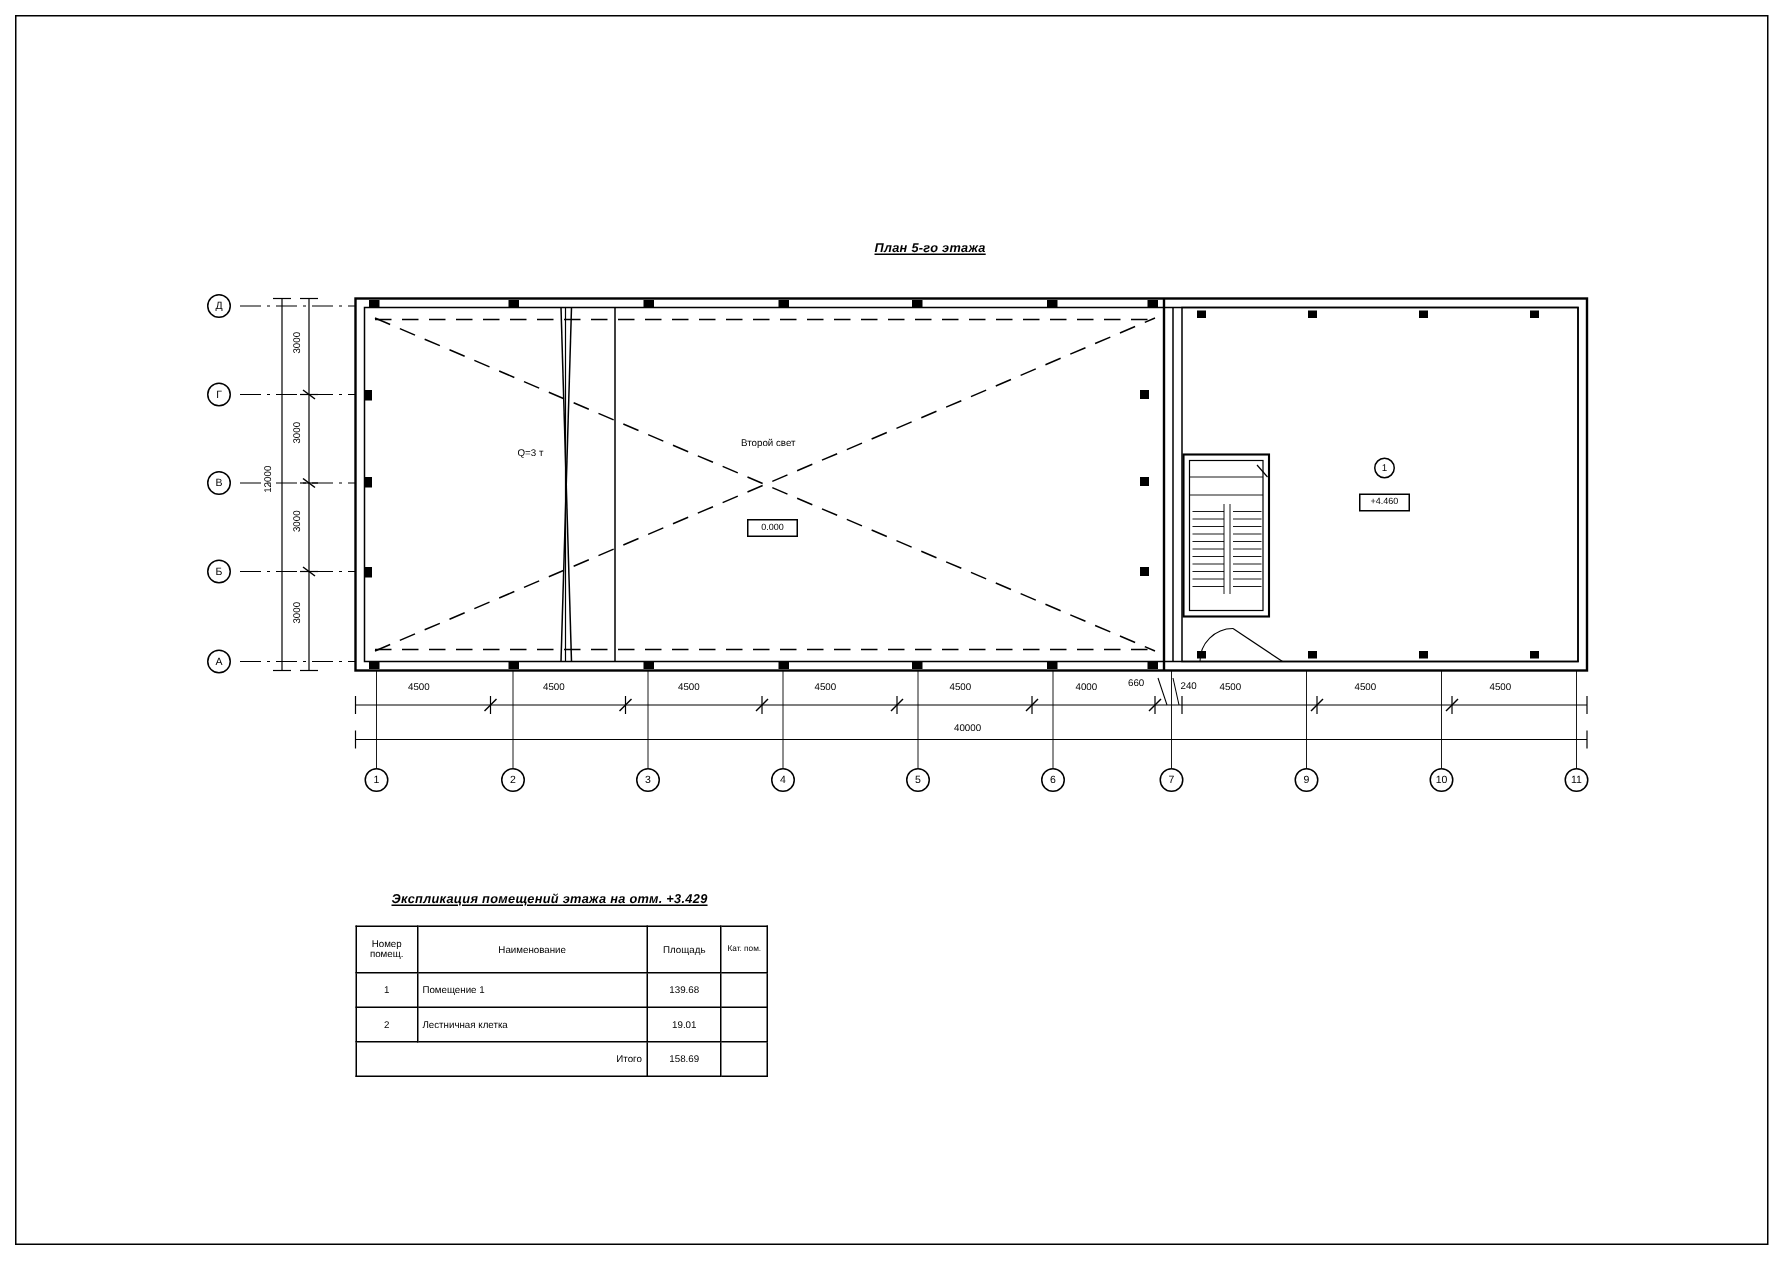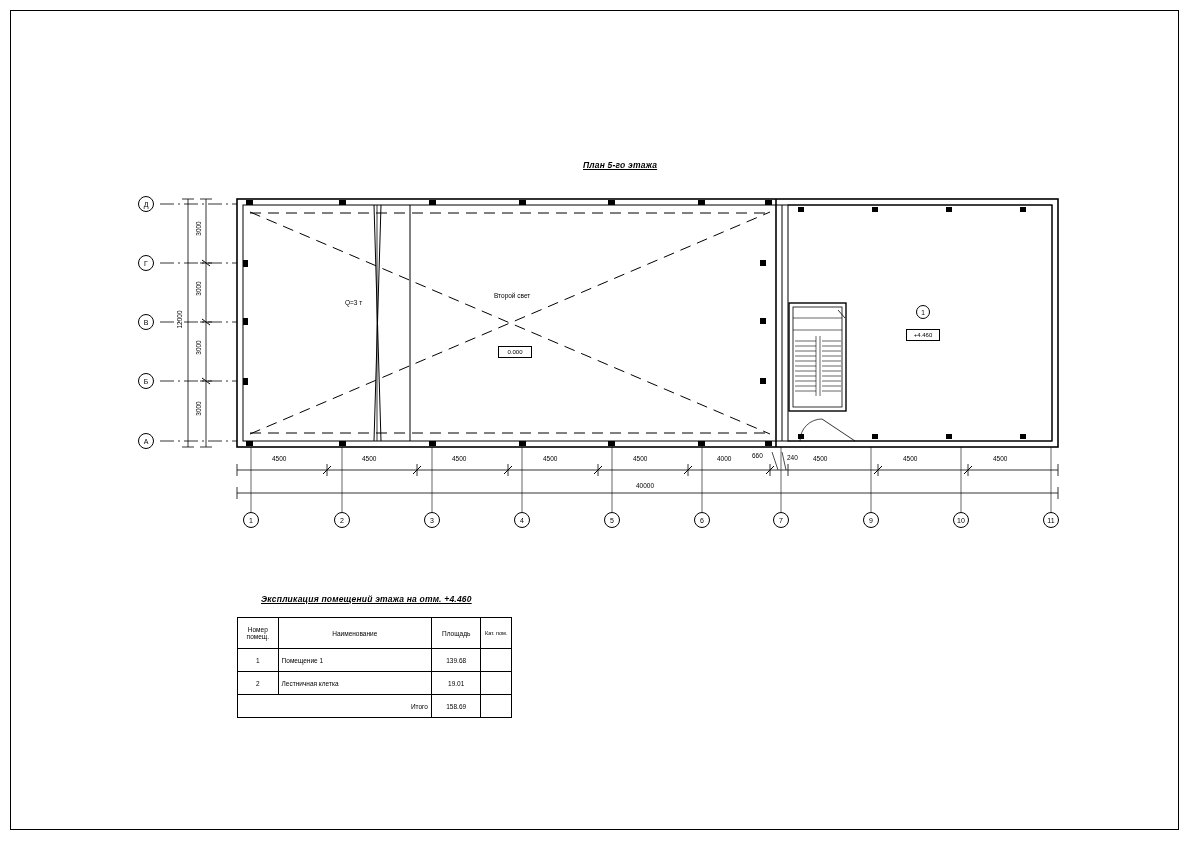--- a/index.html
+++ b/index.html
@@ -228,21 +228,21 @@
   <div class="circ" style="left:863px;top:512px;">9</div>
   <div class="circ" style="left:953px;top:512px;">10</div>
   <div class="circ" style="left:1043px;top:512px;">11</div>
 
   <div class="abs lbl" style="left:345px;top:299px;">Q=3 т</div>
   <div class="abs lbl" style="left:494px;top:292px;">Второй свет</div>
   <div class="box" style="left:498px;top:346px;width:34px;height:12px;">0.000</div>
   <div class="box" style="left:906px;top:329px;width:34px;height:12px;">+4.460</div>
   <div class="circ sm" style="left:916px;top:305px;">1</div>
 
-  <div class="abs ttl" style="left:261px;top:594px;">Экспликация помещений этажа на отм. +4.460</div>
+  <div class="abs ttl" style="left:261px;top:594px;">Экспликация помещений этажа на отм. +3.429</div>
 
   <table class="expl" style="left:237px;top:617px;width:275px;">
     <thead>
       <tr>
         <th class="c" style="width:34px;height:26px;">Номер помещ.</th>
         <th class="c" style="width:150px;">Наименование</th>
         <th class="c" style="width:43px;">Площадь</th>
         <th class="c" style="width:24px;font-size:5.5px;">Кат. пом.</th>
       </tr>
     </thead>

